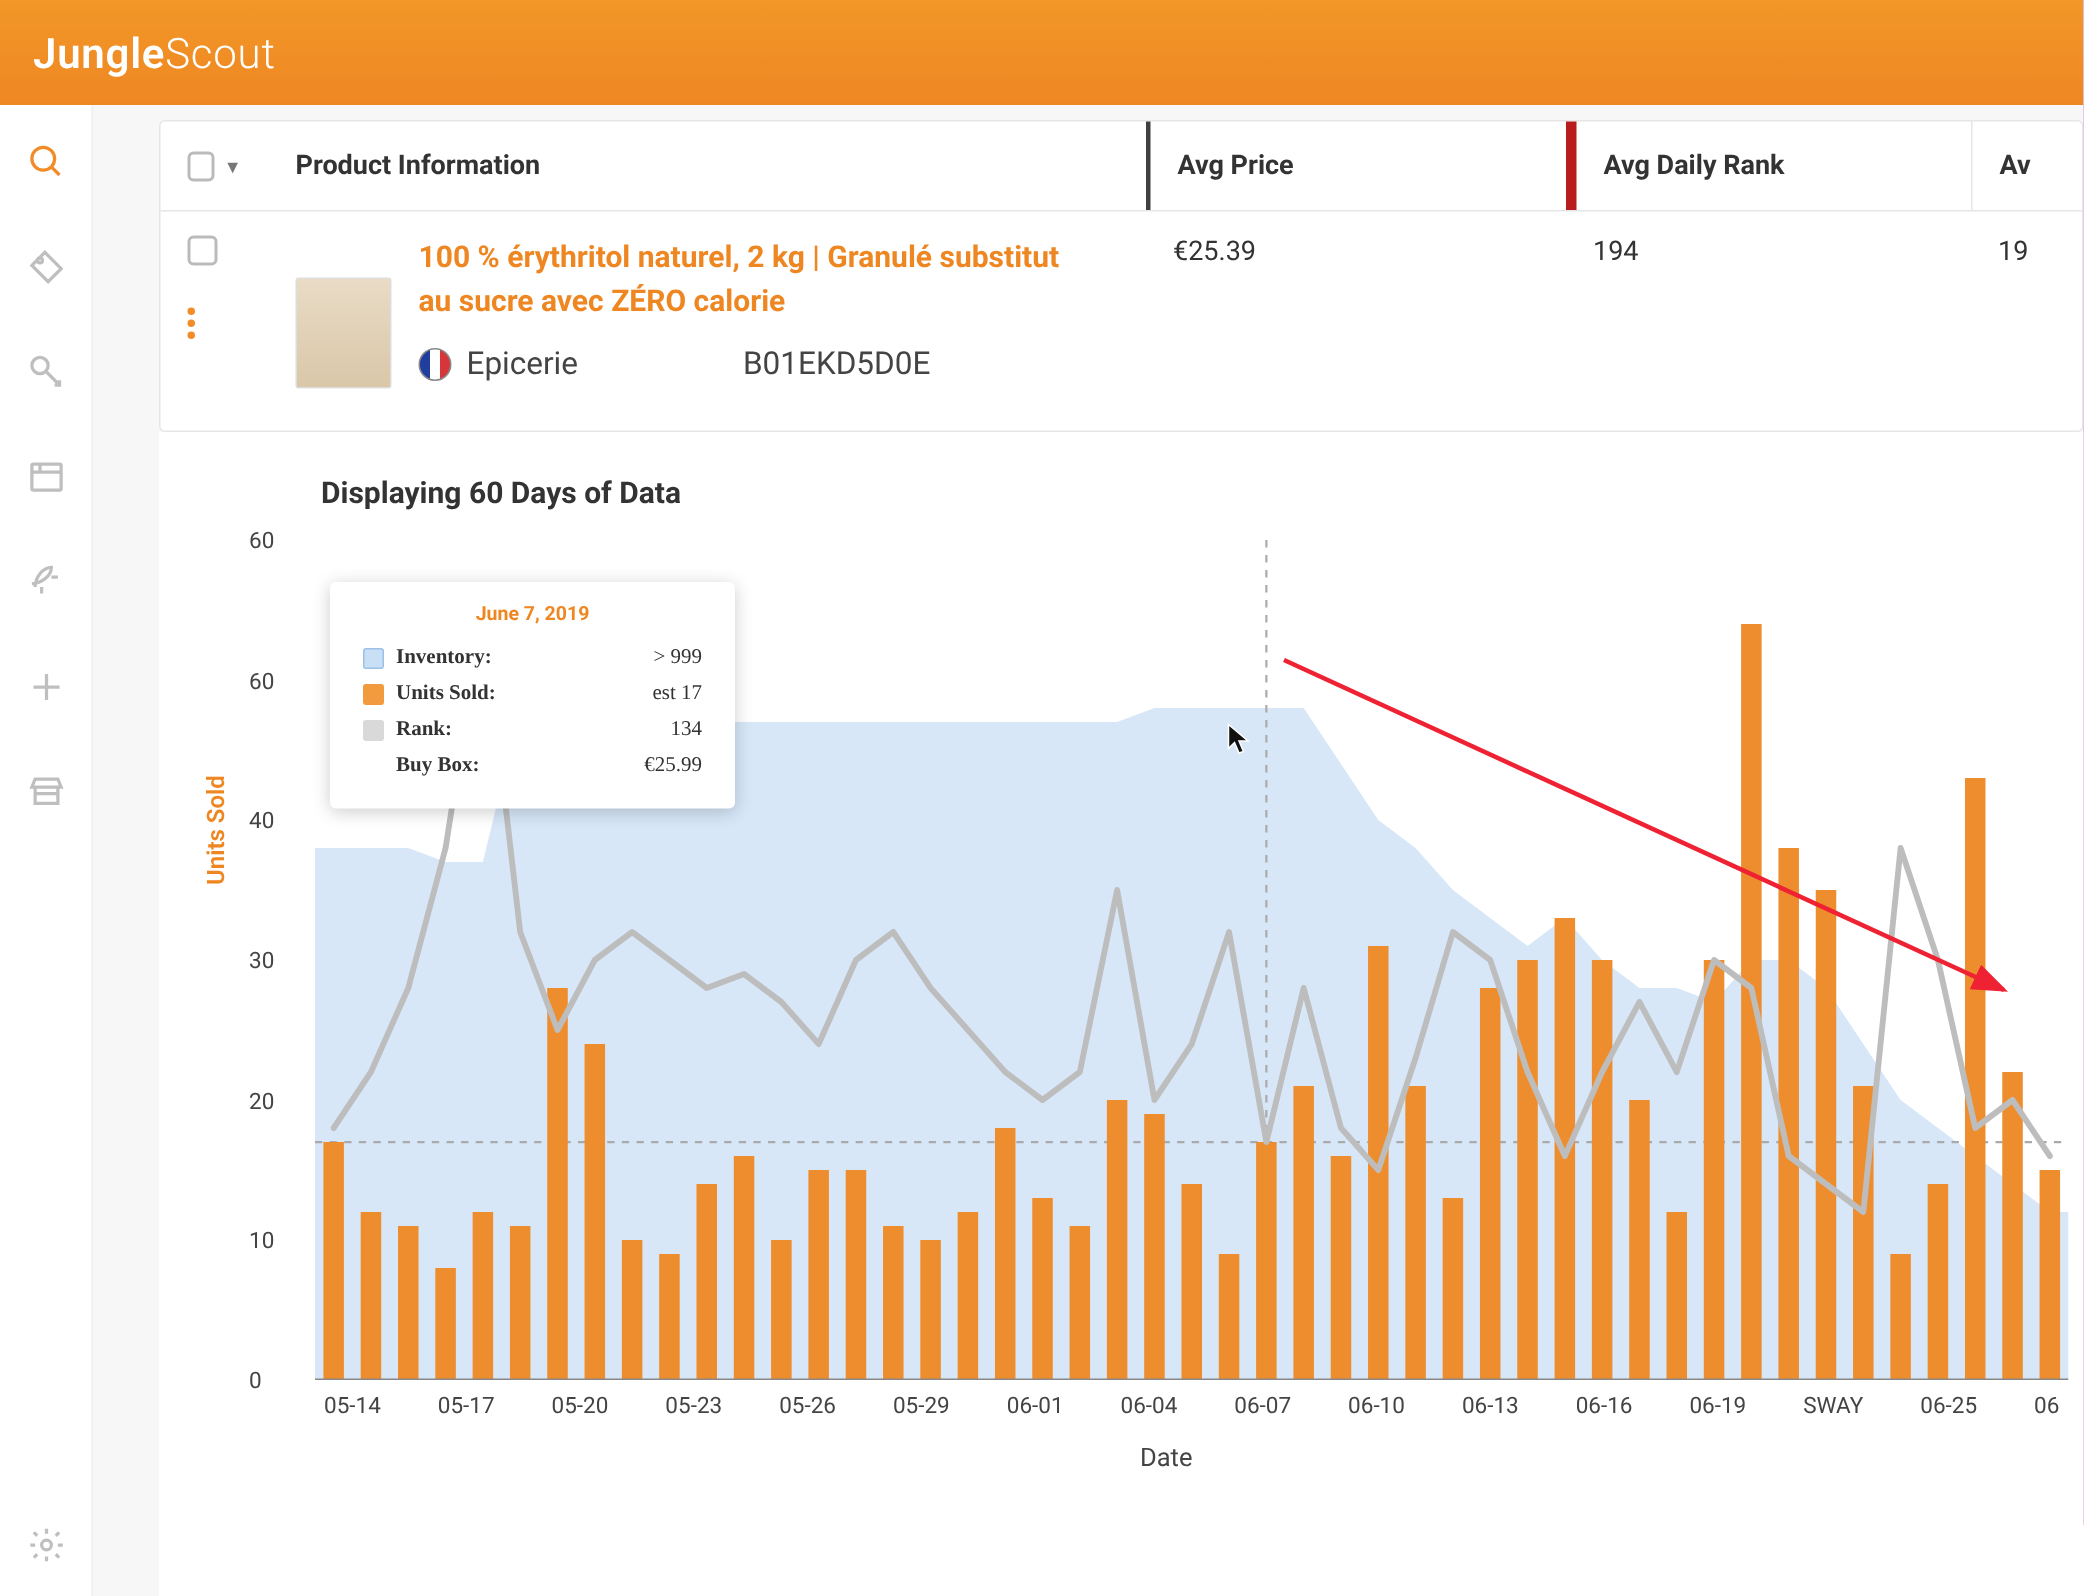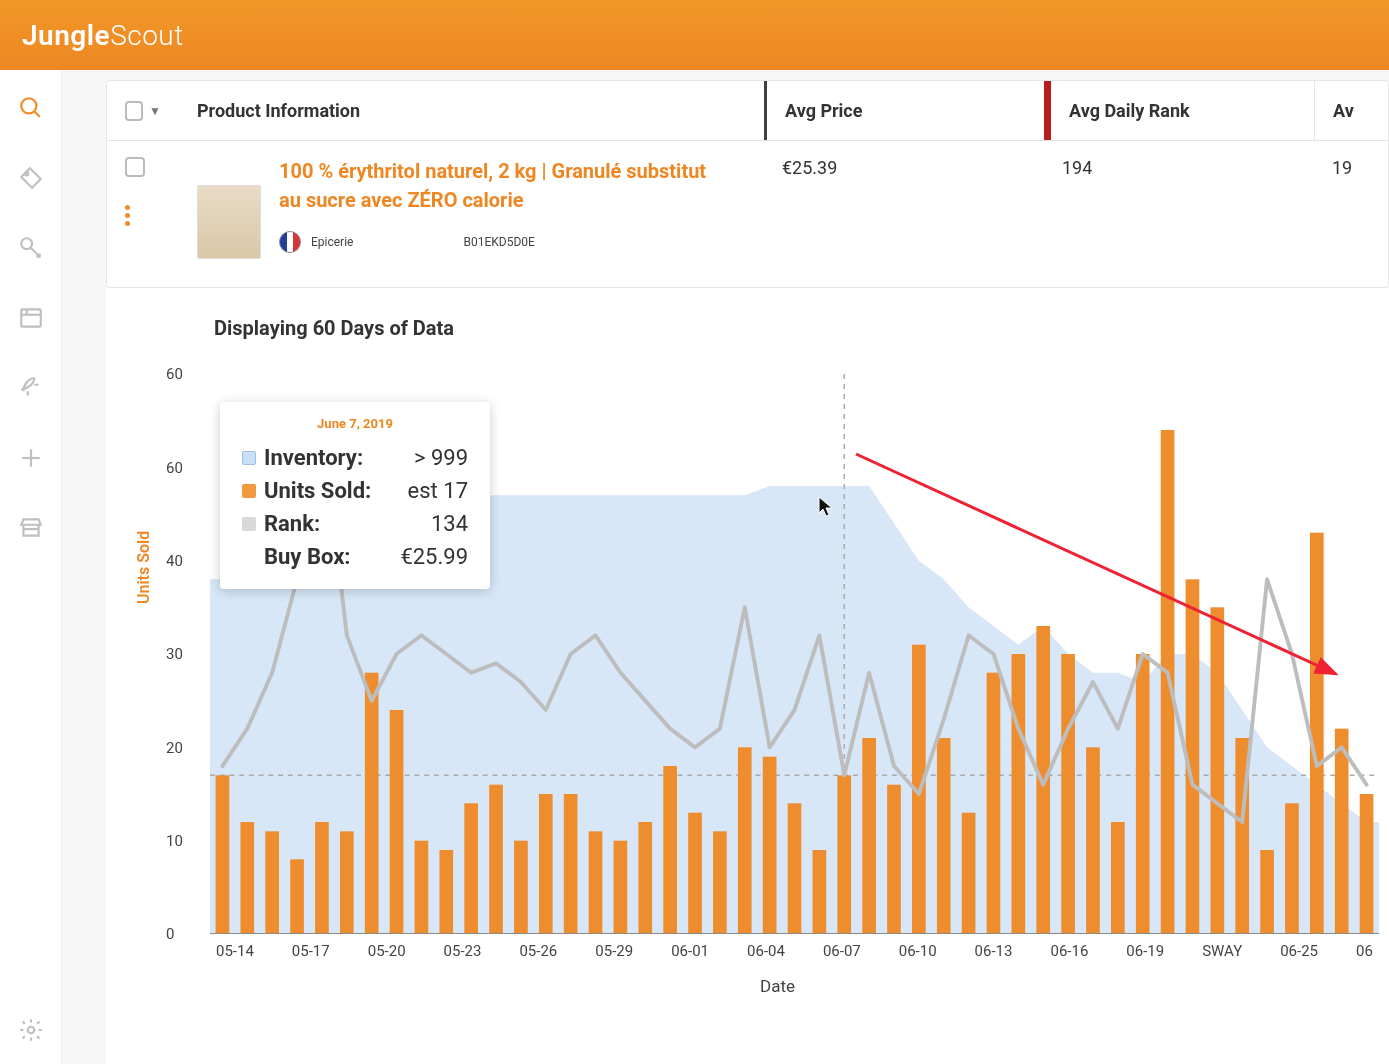--- a/index.html
+++ b/index.html
@@ -40,40 +40,40 @@
   .tcell.cb { width: 72px; display:flex; flex-direction:column; align-items:flex-start; gap:28px;}
   .tcell.info { flex: 1 1 520px; display: flex; gap: 18px; }
   .tcell.a { width: 280px; }
   .tcell.b { width: 270px; }
   .tcell.c { width: 74px;  }
   .dots { color:#f28c28; font-size:22px; line-height:8px; letter-spacing:0; cursor:pointer; display:flex; flex-direction:column; gap:3px;}
   .dots span{ width:5px;height:5px;background:#f28c28;border-radius:50%;}
 
   .thumb { width: 64px; height: 74px; background: linear-gradient(180deg,#e9dbc6,#d9c7a8); border:1px solid #ddd; border-radius:2px; margin-top:28px;}
   .ptitle { color: #ee8722; font-weight: 700; font-size: 20px; line-height: 1.45; max-width: 440px; cursor:pointer;}
-  .pmeta { display:flex; align-items:center; gap: 110px; margin-top: 16px; font-size:12px; color:#444;}
+  .pmeta { display:flex; align-items:center; gap: 110px; margin-top: 16px; font-size:21px; color:#444;}
   .flag { width:22px; height:22px; border-radius:50%; background: linear-gradient(90deg,#1f3e9e 0 33%, #fff 33% 66%, #d6353a 66% 100%); border:1px solid #888;}
   .pmeta .cat{display:flex;align-items:center;gap:10px;}
 
   
   .chartpanel { background:#fff; flex:1; padding: 28px 10px 50px 70px; position: relative; min-height: 0;}
-  .charttitle { font-weight:700; font-size:20px; color:#333; margin-left:38px; margin-bottom: 34px;}
+  .charttitle { font-weight:700; font-size:20px; color:#333; margin-left:38px; margin-bottom: 20px;}
   .chartbox { position: relative; height: 560px; }
 
   .ylab { position:absolute; left:-42px; top: 230px; transform: rotate(-90deg); transform-origin: left top; color:#ee8722; font-size:16px; font-weight:600;}
   .ytick { position:absolute; left:-10px; font-size:15px; color:#444; transform: translateY(50%);}
   .plot { position:absolute; left: 34px; right: 0; top: 0; bottom: 0; }
   .plot svg { width:100%; height:100%; }
   .xlabels { position:absolute; left:34px; right:0; bottom:-26px; display:flex; justify-content: space-between; padding: 0 6px; color:#444; font-size:15px;}
   .xaxis-title { position:absolute; bottom:-62px; left:0; right:0; text-align:center; color:#444; font-size:17px;}
 
   
   .ttip { position:absolute; left: 44px; top: 28px; width: 270px; background:#fff; border-radius:4px; box-shadow: 0 2px 12px rgba(0,0,0,0.2); padding: 14px 18px 16px; z-index:5;}
   .ttip-date { color:#ee8722; text-align:center; font-weight:700; font-size:13px; margin-bottom:10px;}
-  .ttip-row { display:flex; align-items:center; justify-content:space-between; font-size:22px; color:#333; padding:4px 4px;}
+  .ttip-row { display:flex; align-items:center; justify-content:space-between; font-size:14px; color:#333; padding:4px 4px;font-family:Liberation Serif, serif;}
   .ttip-row .k { display:flex; align-items:center; gap:8px; font-weight:700;}
   .sw { width:14px; height:14px; display:inline-block; border-radius:2px;}
   .sw.inv { background:#c9dff5; border:1px solid #9cc0e8;}
   .sw.us  { background:#f29a3e; }
   .sw.rk  { background:#d9d9d9; }
 
   
   .redarrow { position:absolute; pointer-events:none; z-index:4;}
 
   .cursor { position:absolute; z-index:6; color:#111; font-size:18px;}

